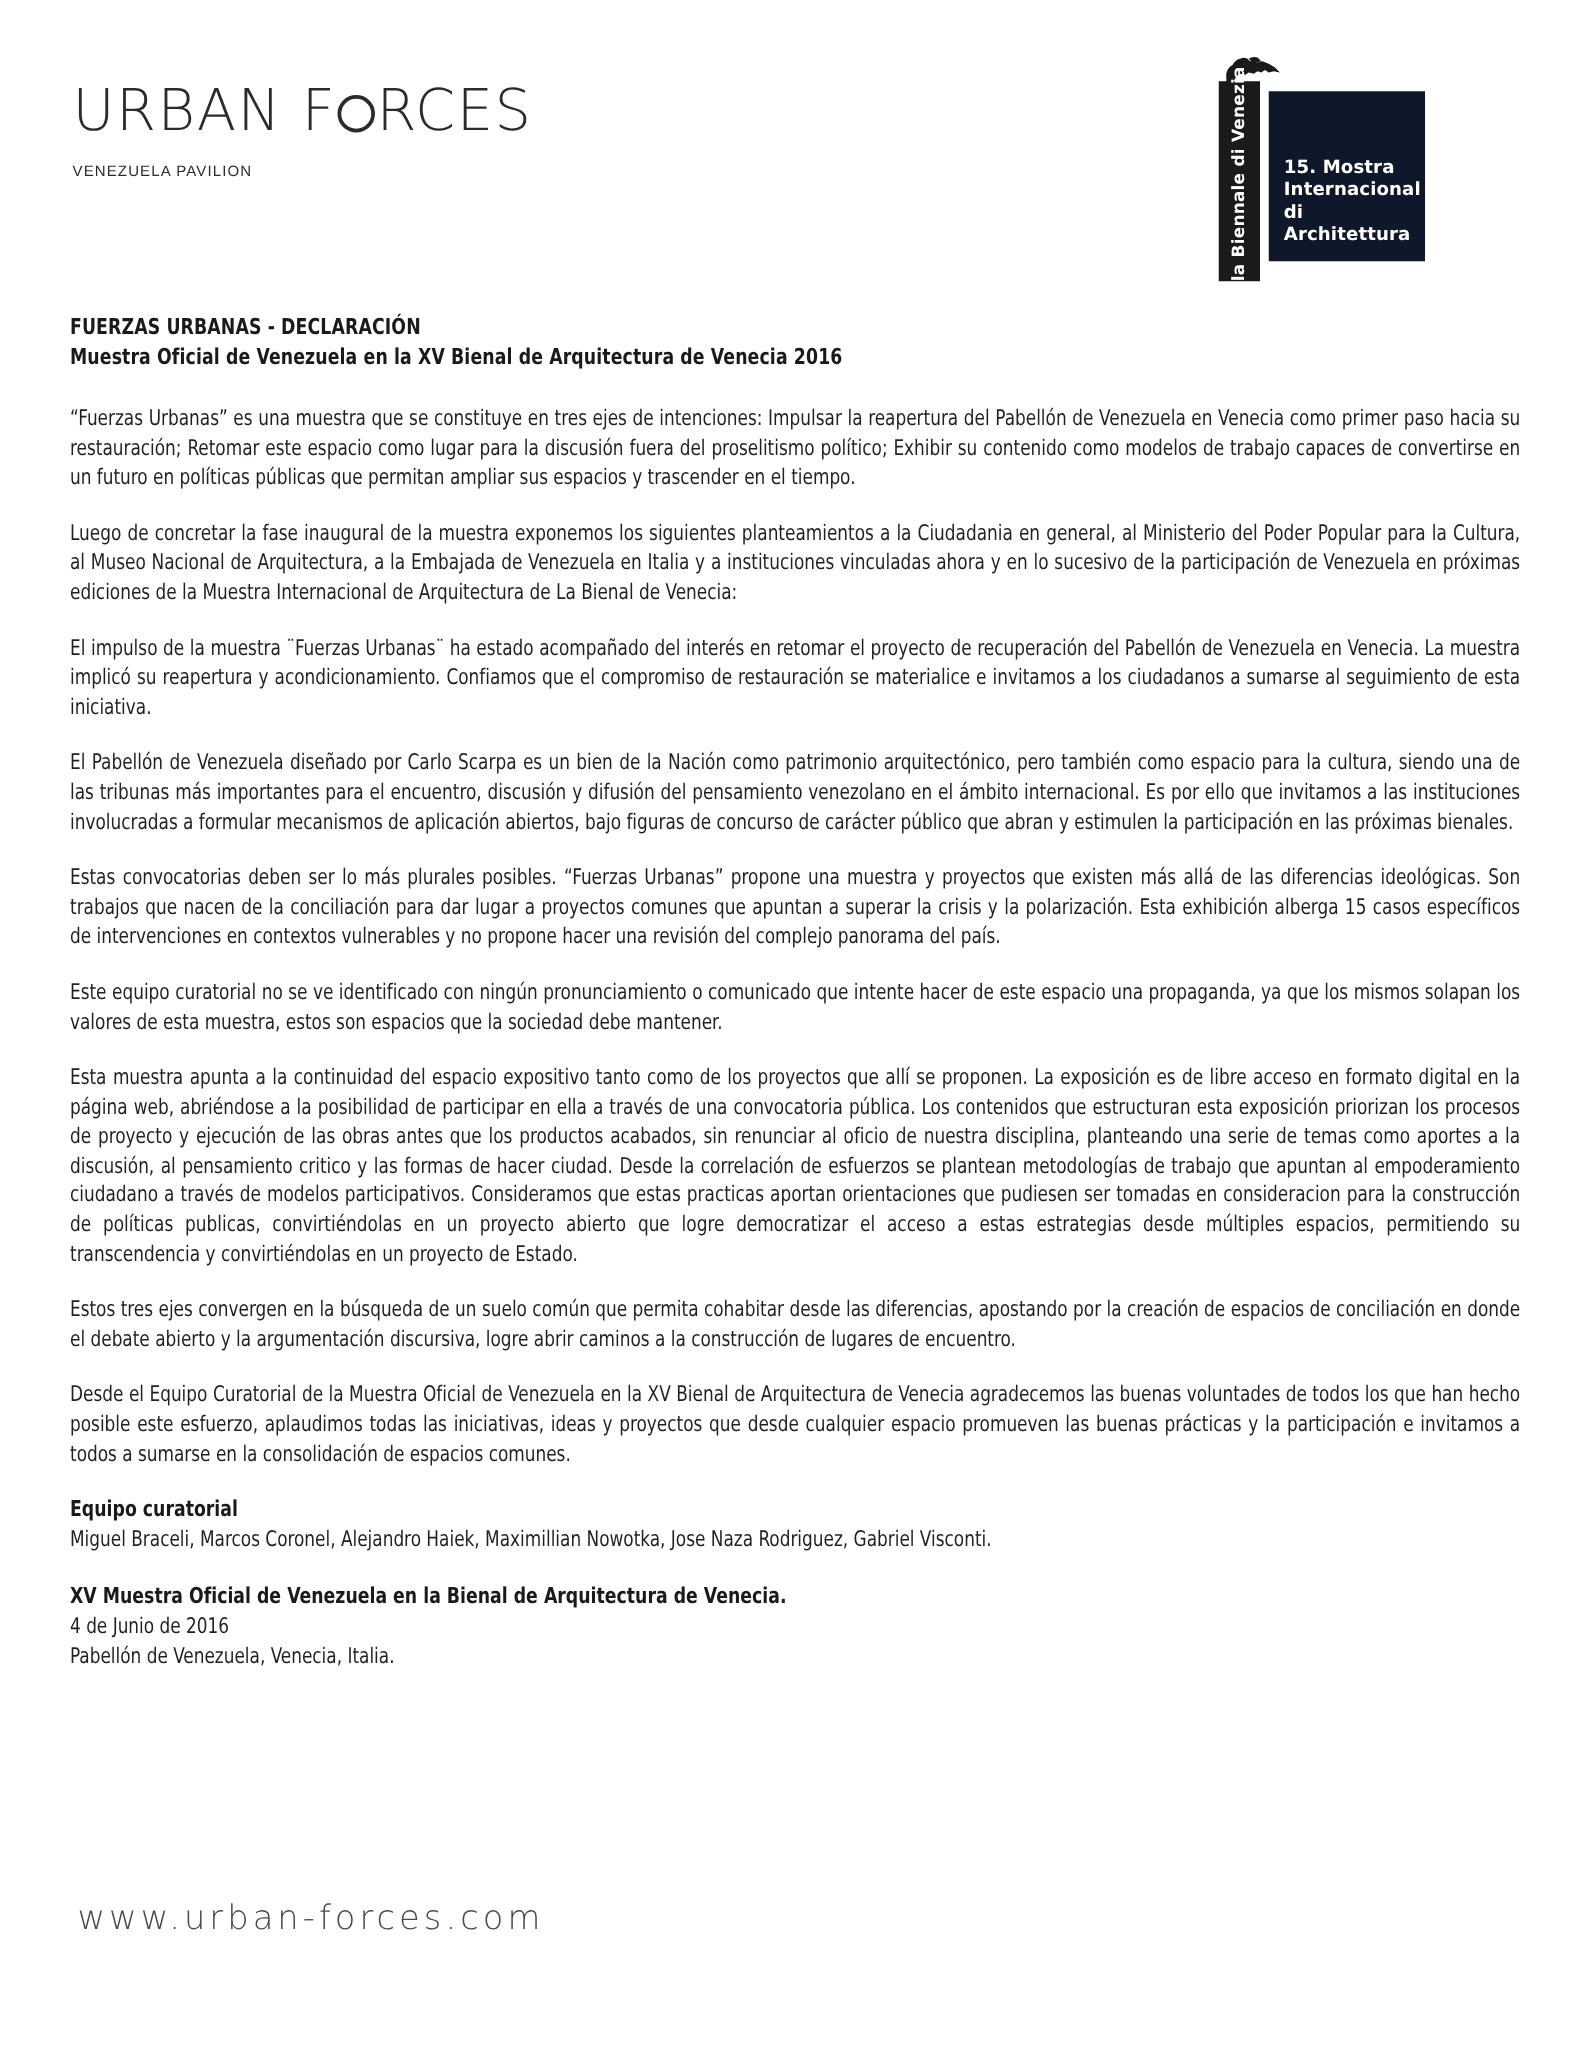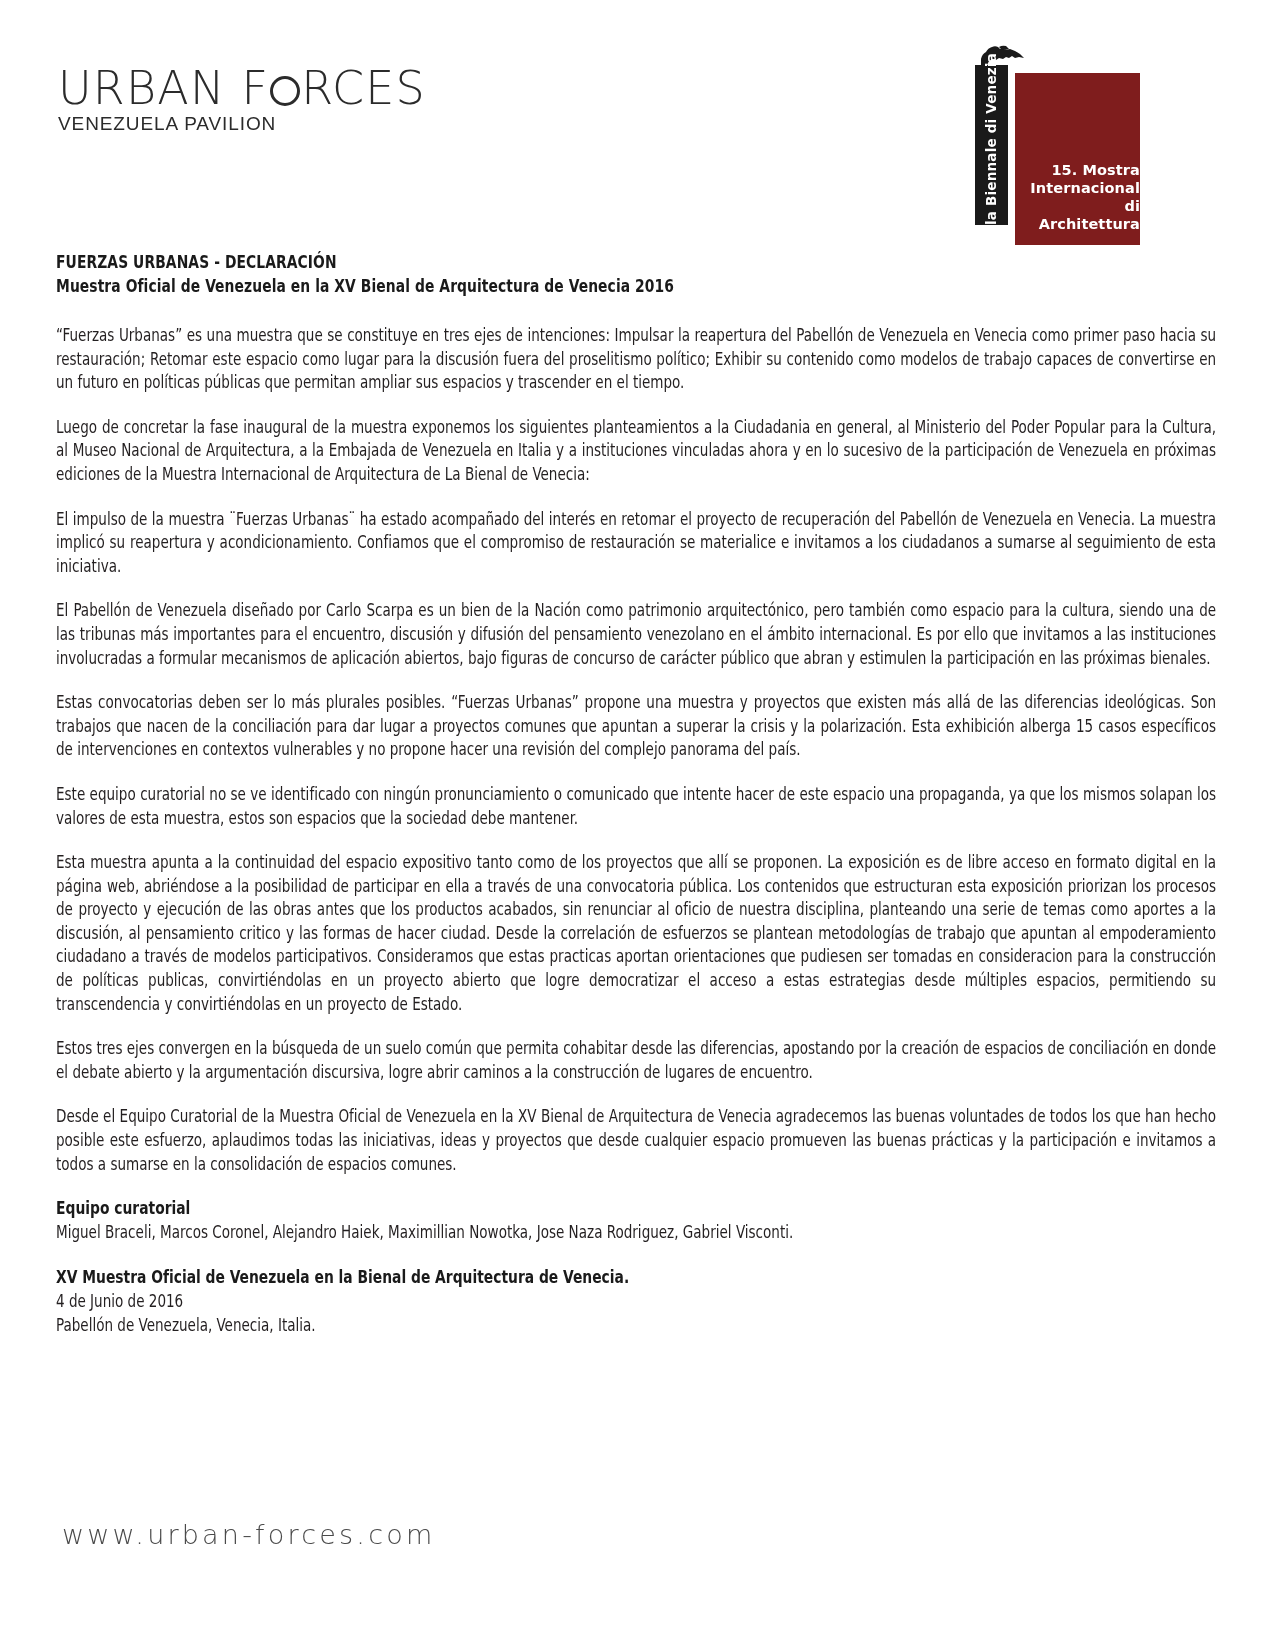--- a/index.html
+++ b/index.html
@@ -53,24 +53,24 @@
     border: 3px solid #2b2b2b;
     border-radius: 50%;
     vertical-align: -2px;
     margin: 0 1px;
     box-sizing: border-box;
   }
   .brand-sub {
     display: block;
     font-family: "Liberation Sans", sans-serif;
     font-weight: 400;
-    font-size: 19px;
+    font-size: 12px;
     letter-spacing: 0.9px;
     color: #2b2b2b;
-    margin-top: 1px;
+    margin-top: 18px;
     white-space: nowrap;
   }
 
   
   .biennale {
     position: absolute;
     left: 975px;
     top: 45px;
     width: 165px;
     height: 180px;
@@ -106,23 +106,22 @@
     line-height: 33px;
     text-align: center;
     letter-spacing: 0.2px;
     white-space: nowrap;
   }
   .biennale .panel {
     position: absolute;
     left: 40px;
     top: 28px;
     width: 125px;
-    height: 172px;
-    background: #7f1d1d;
-    text-align: right;
+    height: 136px;
+    background: #0f172a;
   }
   .biennale .panel-text {
     position: absolute;
     left: 12px;
     bottom: 12px;
     color: #ffffff;
     font-family: "DejaVu Sans", sans-serif;
     font-weight: bold;
     font-size: 14.5px;
     line-height: 18px;

